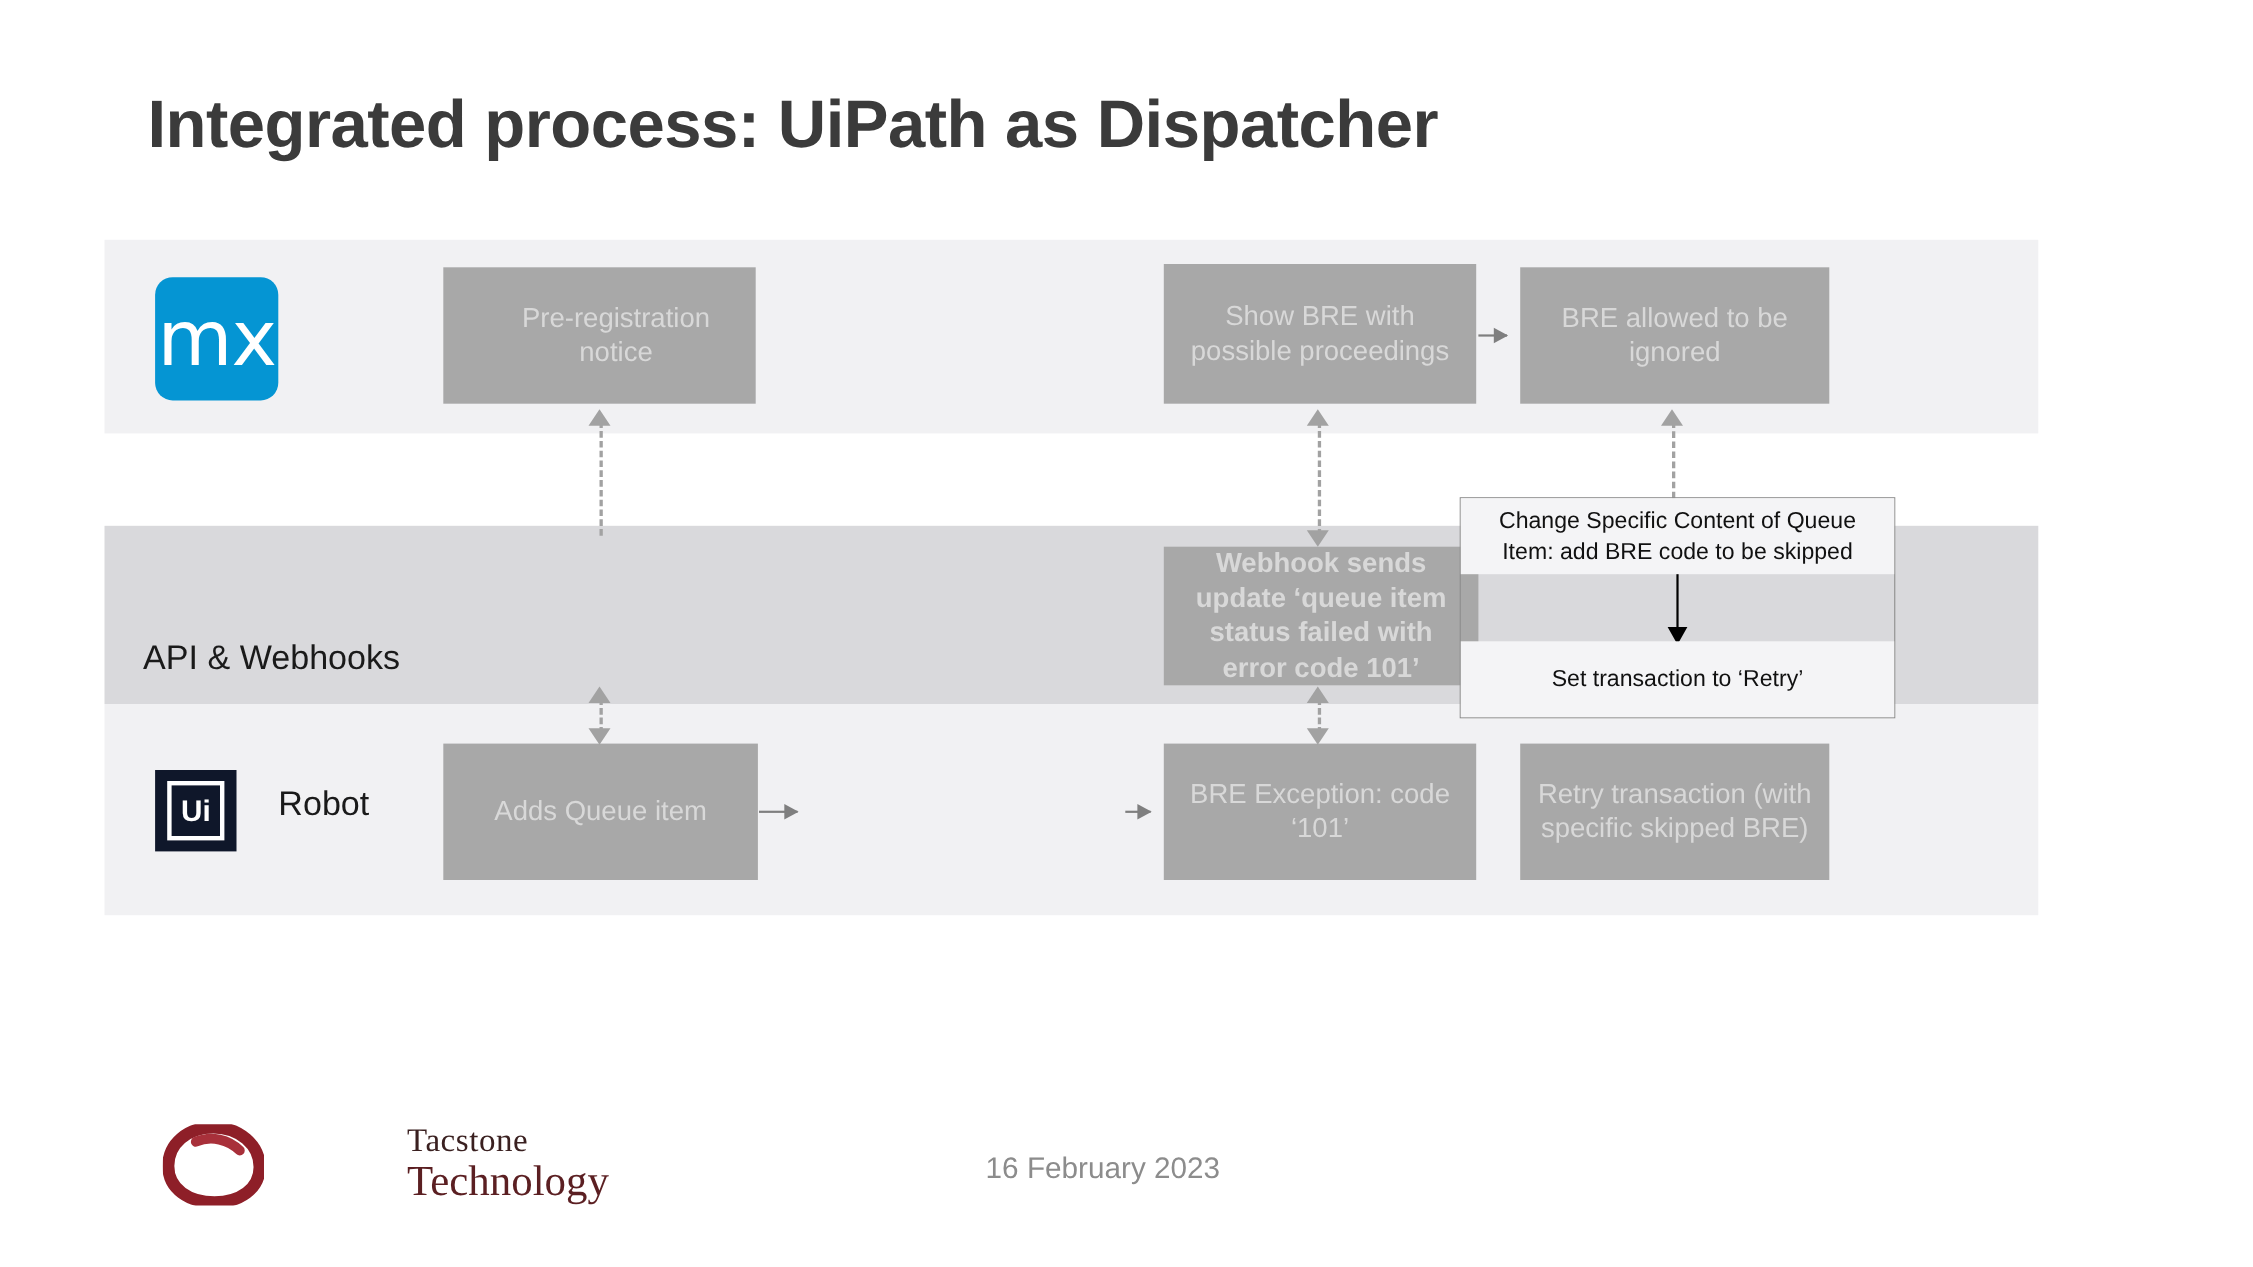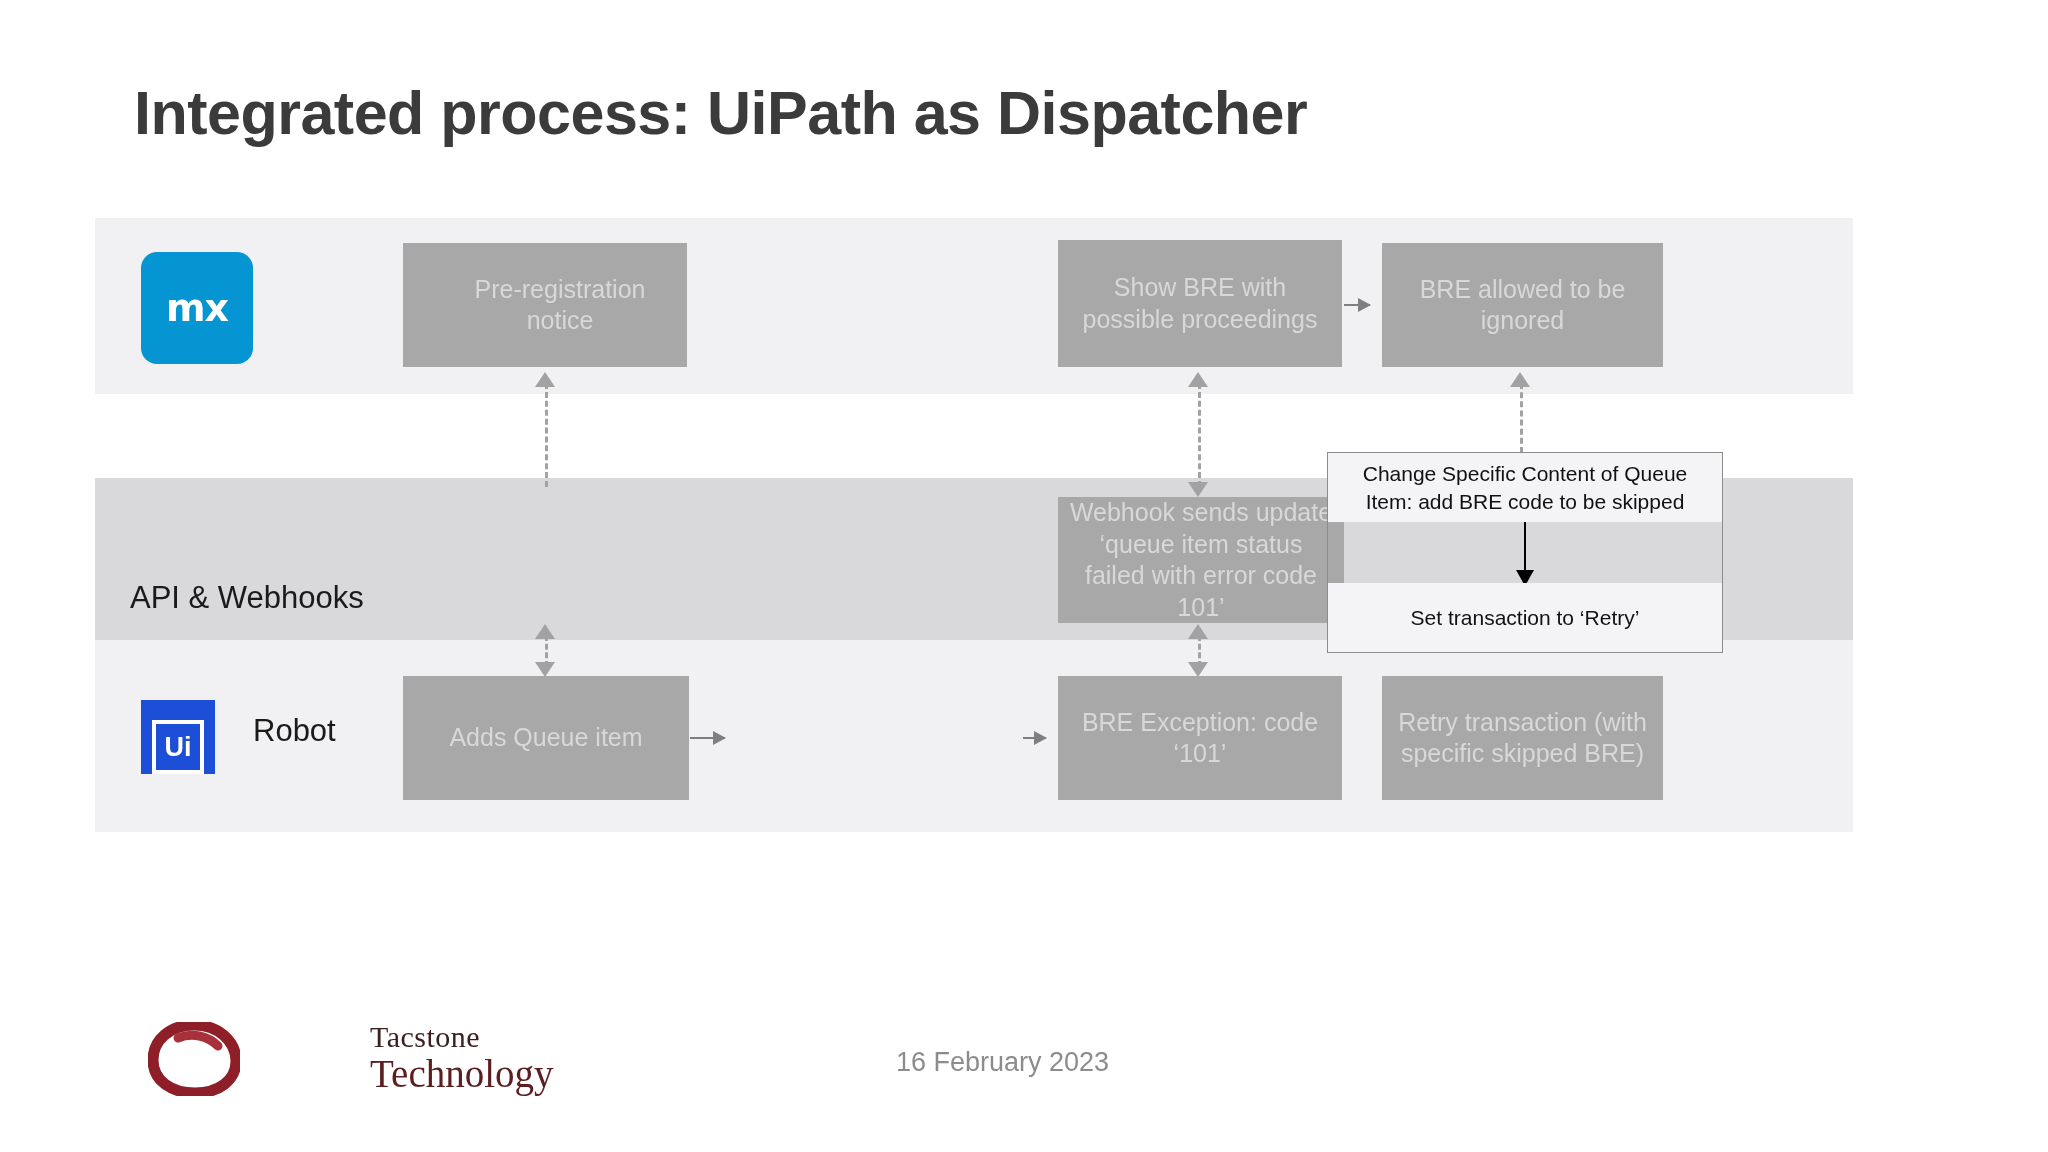--- a/index.html
+++ b/index.html
@@ -37,28 +37,28 @@
   .lane-label-robot{left:253px;top:713px;}
 
   
   .mx-logo{
     position:absolute;left:141px;top:252px;
     width:112px;height:112px;border-radius:16px;
     background:#0595d3;
     display:flex;align-items:center;justify-content:center;
   }
   .mx-logo span{
-    color:#ffffff;font-size:38px;font-weight:bold;
+    color:#ffffff;font-size:70px;font-weight:normal;
     letter-spacing:-1px;line-height:1;
     font-family:"DejaVu Sans", sans-serif;
   }
   .ui-logo{
     position:absolute;left:141px;top:700px;
-    width:74px;height:74px;background:#1d4ed8;
-    display:flex;align-items:flex-end;justify-content:center;
+    width:74px;height:74px;background:#0f172a;
+    display:flex;align-items:center;justify-content:center;
   }
   .ui-logo .inner{
     width:44px;height:46px;border:4px solid #ffffff;
     display:flex;align-items:center;justify-content:center;
   }
   .ui-logo .inner span{
     color:#ffffff;font-size:27px;font-weight:600;line-height:1;
     font-family:"Liberation Sans", sans-serif;
   }
 
@@ -76,21 +76,21 @@
   }
   .pbox.small{font-size:20px;}
 
   
   .b-prereg {left:403px;top:243px;width:284px;height:124px;padding-left:40px;}
   .b-showbre{left:1058px;top:240px;width:284px;height:127px;}
   .b-ignored{left:1382px;top:243px;width:281px;height:124px;}
 
   
   .b-wh1{left:403px;top:497px;width:286px;height:126px;}
-  .b-wh2{left:1058px;top:497px;width:286px;height:126px;}
+  .b-wh2{left:1058px;top:497px;width:286px;height:126px;font-weight:bold;}
 
   
   .b-addq  {left:403px;top:676px;width:286px;height:124px;}
   .b-start {left:737px;top:676px;width:285px;height:124px;}
   .b-brex  {left:1058px;top:676px;width:284px;height:124px;}
   .b-retry {left:1382px;top:676px;width:281px;height:124px;}
 
   
   .callout{
     position:absolute;left:1327px;top:452px;

